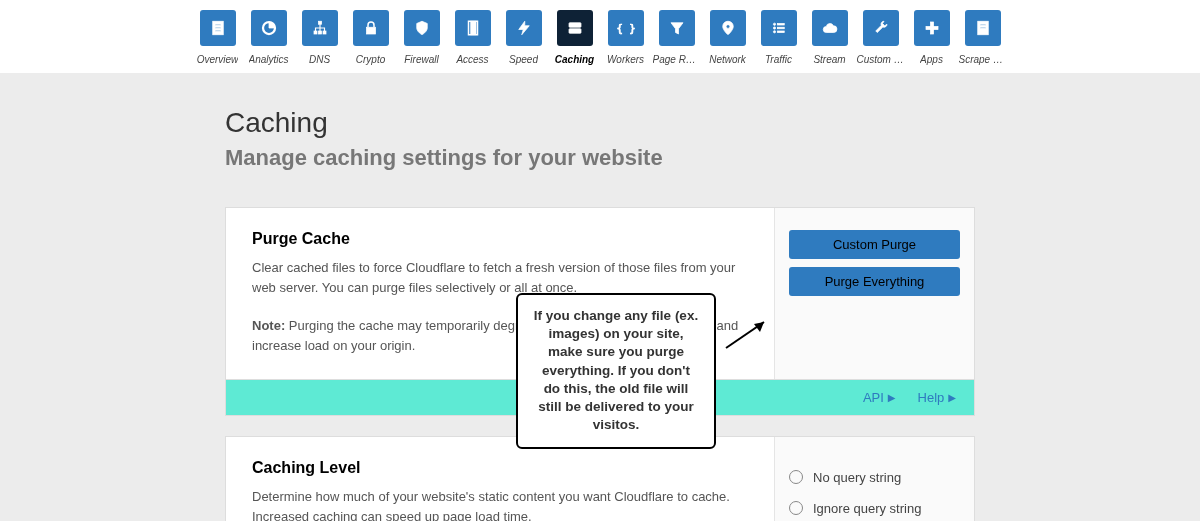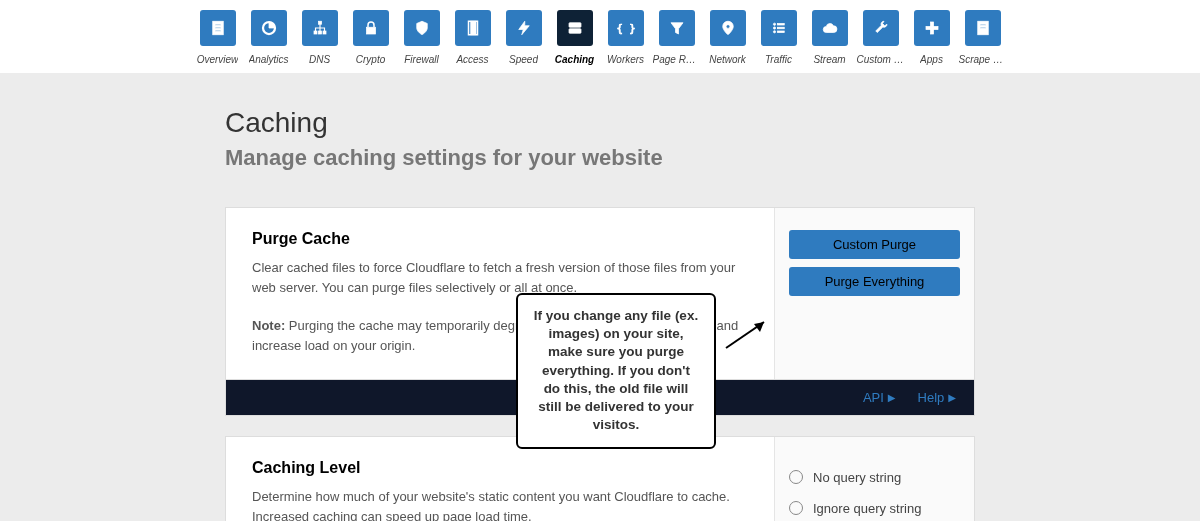--- a/index.html
+++ b/index.html
@@ -16,21 +16,21 @@
   .container { width: 750px; margin: 0 auto; }
   .page-title { font-size: 28px; font-weight: 300; color: #333; }
   .page-subtitle { font-size: 22px; font-weight: 700; color: #777; margin-top: 6px; margin-bottom: 36px; }
   .card { background: #fff; border: 1px solid #ddd; display: flex; position: relative; }
   .card-left { flex: 1; padding: 22px 26px; }
   .card-right { width: 200px; border-left: 1px solid #e5e5e5; background: #fafafa; padding: 22px 14px; display:flex; flex-direction:column; gap:8px; }
   .section-title { font-size: 16px; font-weight: 700; color: #000000; margin-bottom: 10px; }
   .section-text { font-size: 13px; color: #555; line-height: 1.55; }
   .section-note { font-size: 13px; color: #555; line-height: 1.55; margin-top: 18px; }
   .btn { background: #2f7bbf; color: #000000; border: none; border-radius: 3px; font-size: 13px; padding: 7px 0; width: 100%; cursor: pointer; text-align:center; }
-  .card-footer { background: #0f172a; border: 1px solid #ddd; border-top: none; display: flex; justify-content: flex-end; padding: 10px 18px; gap: 22px; margin-bottom: 20px; }
+  .card-footer { background: #5eead4; border: 1px solid #ddd; border-top: none; display: flex; justify-content: flex-end; padding: 10px 18px; gap: 22px; margin-bottom: 20px; }
   .footer-link { color: #2f7bbf; font-size: 13px; cursor: pointer; display:flex; align-items:center; gap:4px; }
   .footer-link .caret { font-size: 10px; }
   .radio-row { display: flex; align-items: center; gap: 10px; font-size: 13px; color: #444; margin: 4px 0; }
   .radio { width: 14px; height: 14px; border: 1px solid #888; border-radius: 50%; display:inline-flex; align-items:center; justify-content:center; }
   .radio.selected::after { content:''; width:6px; height:6px; background:#444; border-radius:50%; }
   .callout { position: absolute; left: 290px; top: 85px; width: 200px; background: #fff; border: 2px solid #000; border-radius: 6px; padding: 12px 14px; font-size: 13.5px; font-weight: 600; text-align: center; line-height: 1.35; z-index: 5; }
   .arrow { position: absolute; left: 498px; top: 110px; z-index:4; }
 </style>
 </head>
 <body>

